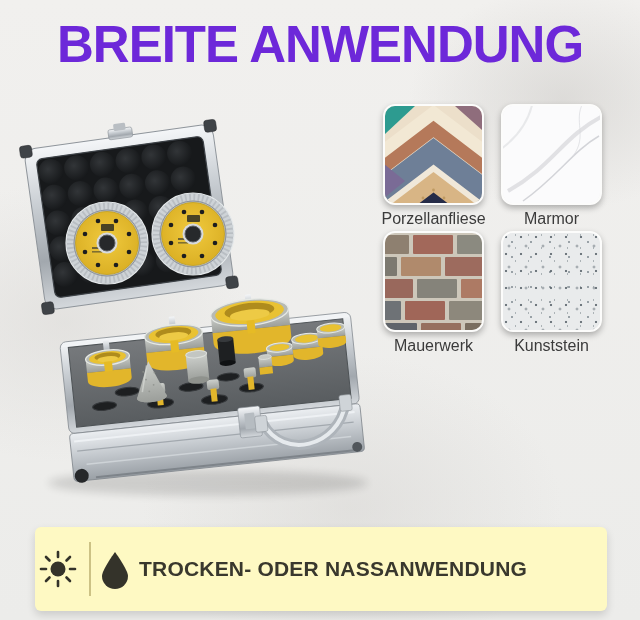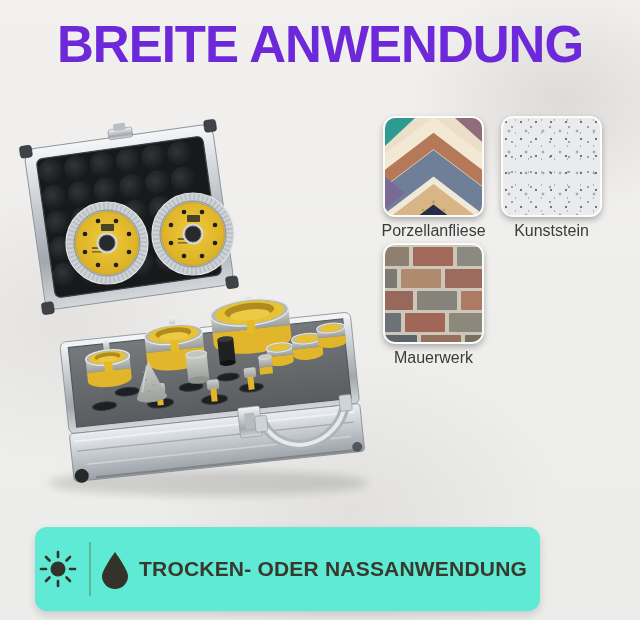--- a/index.html
+++ b/index.html
@@ -15,21 +15,21 @@
       linear-gradient(#f1f0ee,#ececea);
   }
   .page-title{
     position:absolute;left:57px;top:18px;
     font-size:51px;font-weight:bold;letter-spacing:-1px;line-height:1.05;
     color:#6d28d9;white-space:nowrap;
   }
   .product{position:absolute;left:0;top:95px;width:390px;height:425px;}
   
   .materials{
-    position:absolute;left:383px;top:116px;
+    position:absolute;left:383px;top:104px;
     display:grid;grid-template-columns:101px 101px;column-gap:17px;row-gap:3px;
   }
   .cell{display:flex;flex-direction:column;align-items:center;}
   .sw{
     width:97px;height:97px;border-radius:12px;border:2px solid #fcfcfb;
     box-shadow:0 3px 6px rgba(0,0,0,.28), inset 0 0 2px rgba(0,0,0,.15);
     overflow:hidden;background:#fff;
   }
   .sw svg{display:block;width:97px;height:97px;}
   .sw-label{
@@ -39,22 +39,22 @@
     width:97px;height:97px;background-color:#e9ebec;
     background-image:
       radial-gradient(circle at 3px 4px, rgba(90,100,108,.85) .8px, transparent 1.6px),
       radial-gradient(circle at 9px 9px, rgba(120,130,138,.7) .8px, transparent 1.5px),
       radial-gradient(circle at 6px 13px, rgba(150,158,164,.8) 1px, transparent 1.8px),
       radial-gradient(circle at 13px 2px, rgba(130,140,146,.6) .7px, transparent 1.4px);
     background-size:15px 17px, 19px 15px, 17px 21px, 13px 13px;
   }
   
   .banner{
-    position:absolute;left:35px;top:527px;width:505px;height:84px;
-    background:#5eead4;border-radius:12px;
+    position:absolute;left:35px;top:527px;width:572px;height:84px;
+    background:#fef9c3;border-radius:6px;
     display:flex;align-items:center;
     box-shadow:0 4px 9px rgba(0,0,0,.14);
   }
   .banner-icons{display:flex;align-items:center;height:100%;}
   .icon-sun{margin-left:2px;}
   .icon-divider{width:2px;height:54px;background:rgba(101,78,2,.32);margin-left:10px;}
   .icon-drop{margin-left:6px;}
   .banner-text{margin-left:6px;display:flex;flex-direction:column;justify-content:center;}
   .banner-heading{font-size:21px;font-weight:bold;color:#39382d;letter-spacing:.2px;line-height:1.22;}
   .banner-subheading{font-size:21px;color:#39382d;line-height:1.22;}
@@ -334,26 +334,31 @@
             <circle cx="48.5" cy="95" r="1.4"></circle>
         </g>
         <path d="M-8,142 L48.5,99 L105,142" stroke="#262c48" stroke-width="20" fill="none"></path>
       </svg>
     </div>
     <div class="sw-label">Porzellanfliese</div>
   </div>
 
 
 
-
   <div class="cell">
     <div class="sw">
-      <div class="speckle"></div>
+      <svg viewBox="0 0 97 97">
+        <rect width="97" height="97" fill="#fbfbfc"></rect>
+        <path d="M100,10 C60,30 50,60 5,85" stroke="#d5d6da" stroke-width="4" fill="none" opacity=".7"></path>
+        <path d="M96,30 C70,45 55,70 20,95" stroke="#c9cbd0" stroke-width="1.5" fill="none" opacity=".8"></path>
+        <path d="M80,-3 C70,15 85,30 70,50" stroke="#d9dade" stroke-width="1" fill="none" opacity=".7"></path>
+        <path d="M30,-5 C25,20 10,35 -5,45" stroke="#dcdde0" stroke-width="2" fill="none" opacity=".6"></path>
+      </svg>
     </div>
-    <div class="sw-label">Kunststein</div>
+    <div class="sw-label">Marmor</div>
   </div>
 
   <div class="cell">
     <div class="sw">
       <svg viewBox="0 0 97 97">
         <rect width="97" height="97" fill="#cdc7ba"></rect>
         <g>
           <rect x="-6" y="2" width="30" height="19" rx="1" fill="#8e8070"></rect>
             <rect x="28" y="2" width="40" height="19" rx="1" fill="#a2685a"></rect>
             <rect x="72" y="2" width="32" height="19" rx="1" fill="#8b8a80"></rect>
@@ -367,20 +372,27 @@
             <rect x="20" y="68" width="40" height="19" rx="1" fill="#a06658"></rect>
             <rect x="64" y="68" width="40" height="19" rx="1" fill="#8d887c"></rect>
           <rect x="-6" y="90" width="38" height="12" rx="1" fill="#5f646a"></rect>
             <rect x="36" y="90" width="40" height="12" rx="1" fill="#96705f"></rect>
             <rect x="80" y="90" width="24" height="12" rx="1" fill="#7a6e60"></rect>
         </g>
       </svg>
     </div>
     <div class="sw-label">Mauerwerk</div>
   </div>
+
+  <div class="cell">
+    <div class="sw">
+      <div class="speckle"></div>
+    </div>
+    <div class="sw-label">Kunststein</div>
+  </div>
 </div>
 
 <div class="banner">
   <div class="banner-icons">
     <svg class="icon-sun" width="42" height="42" viewBox="0 0 42 42">
       <circle cx="21" cy="21" r="7.5" fill="#34332a"></circle>
       <g stroke="#34332a" stroke-width="2.6" stroke-linecap="round">
         <line x1="21" y1="4" x2="21" y2="9"></line>
         <line x1="21" y1="33" x2="21" y2="38"></line>
         <line x1="4" y1="21" x2="9" y2="21"></line>

